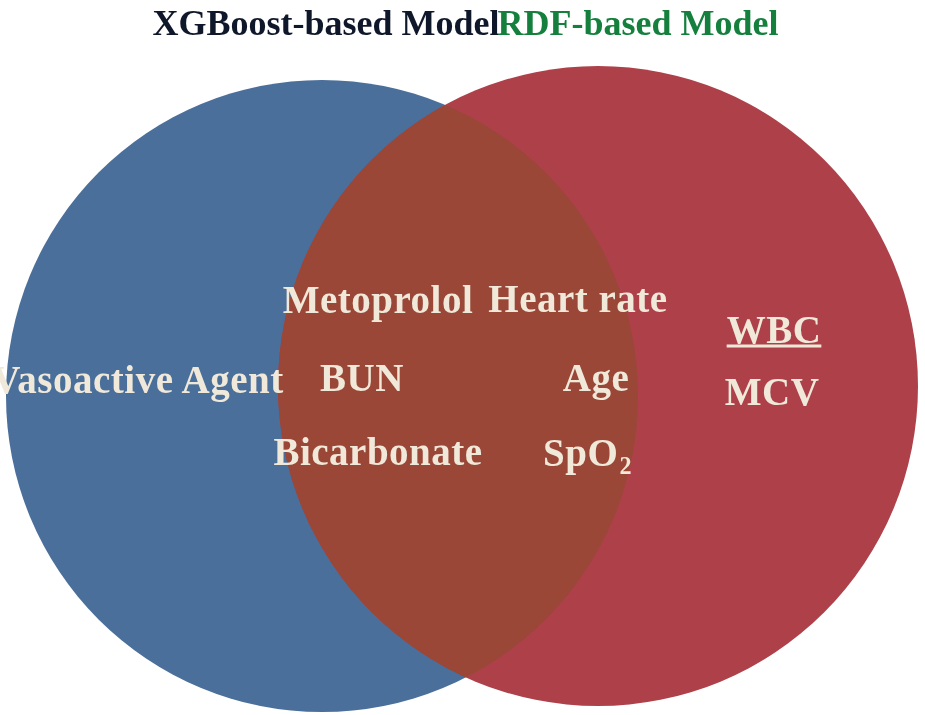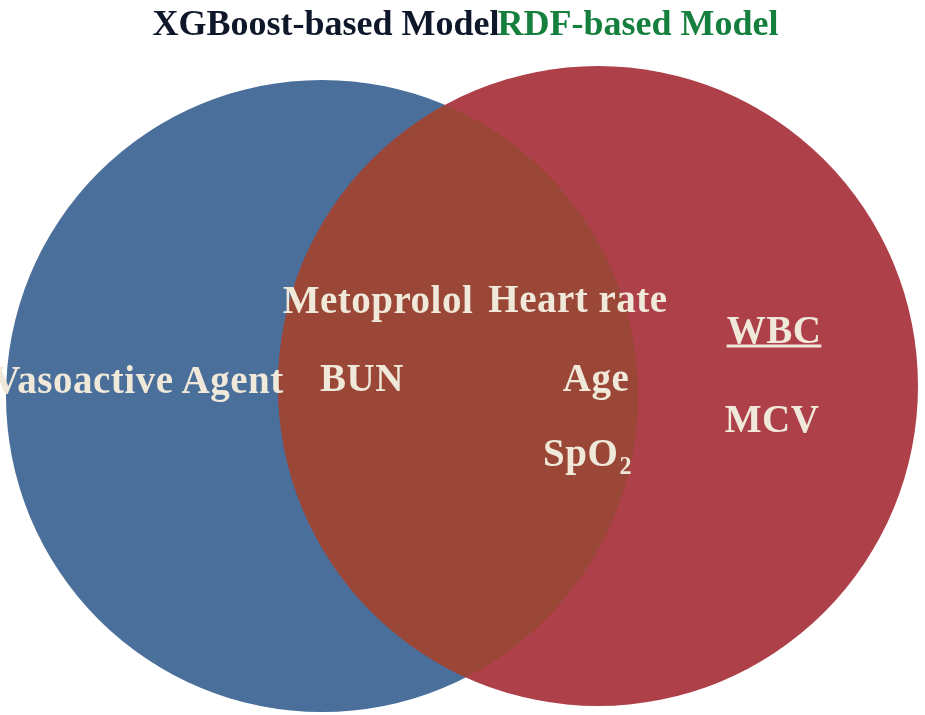--- a/index.html
+++ b/index.html
@@ -38,21 +38,21 @@
   .title-rdf     { left: 638px; top: 23px; color: #15803d; }
 
   .lbl-vasoactive  { left: 138px; top: 379px; }
   .lbl-metoprolol  { left: 378px; top: 299px; }
   .lbl-heart-rate  { left: 578px; top: 298px; }
   .lbl-bun         { left: 362px; top: 377px; text-align: right; }
   .lbl-age         { left: 596px; top: 377px; }
   .lbl-bicarbonate { left: 378px; top: 451px; }
   .lbl-spo2        { left: 587px; top: 452px; }
   .lbl-wbc         { left: 774px; top: 329px; text-decoration: underline; }
-  .lbl-mcv         { left: 772px; top: 391px; margin-top: 27px; }
+  .lbl-mcv         { left: 772px; top: 391px; }
 
   .lbl-spo2 sub {
     font-size: 0.62em;
     vertical-align: baseline;
     position: relative;
     top: 0.35em;
     left: 0.05em;
   }
 </style>
 </head>
@@ -80,20 +80,21 @@
   <div class="lbl lbl-vasoactive">Vasoactive Agent</div>
 
   <div class="lbl lbl-metoprolol">Metoprolol</div>
 
   <div class="lbl lbl-heart-rate">Heart rate</div>
 
   <div class="lbl lbl-bun">BUN</div>
 
   <div class="lbl lbl-age">Age</div>
 
+  <div class="lbl lbl-bicarbonate">Bicarbonate</div>
 
   <div class="lbl lbl-spo2">
     <span>SpO</span><sub>2</sub>
   </div>
 
   <div class="lbl lbl-wbc">WBC</div>
 
   <div class="lbl lbl-mcv">MCV</div>
 
 </div>

